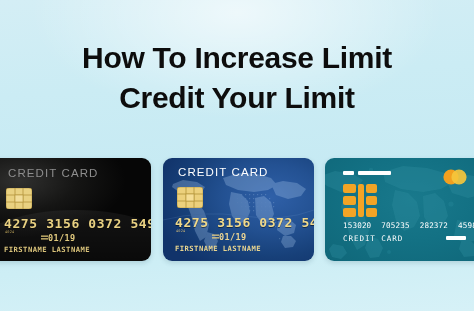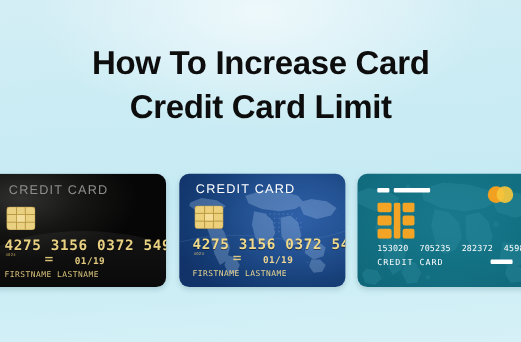--- a/index.html
+++ b/index.html
@@ -155,21 +155,22 @@
     font-family: "DejaVu Sans Mono", monospace;
     font-size: 3.6px;
     letter-spacing: 0.2px;
   }
   .card-black .cc-sub { left: 15px; top: 72px; color: #b99f52; }
   .card-blue  .cc-sub { left: 13px; top: 71px; color: #cdb676; }
 
   .cc-expiry-wrap {
     position: absolute;
     display: flex;
-    gap: 20px;
+    align-items: center;
+    gap: 0;
   }
   .card-black .cc-expiry-wrap { left: 51px; top: 75px; }
   .card-blue  .cc-expiry-wrap { left: 49px; top: 74px; }
 
   .cc-expiry-mark {
     width: 7px;
     height: 6px;
     display: block;
   }
   .cc-expiry-mark svg { display:block; width:100%; height:100%; }
@@ -180,21 +181,21 @@
     font-weight: bold;
     letter-spacing: 0.4px;
   }
   .card-black .cc-expiry { color: #e0c87a; }
   .card-blue  .cc-expiry { color: #ead493; }
 
   .cc-name {
     position: absolute;
     font-family: "DejaVu Sans Mono", monospace;
     font-size: 7.2px;
-    font-weight: normal;
+    font-weight: bold;
     letter-spacing: 0.45px;
     white-space: nowrap;
   }
   .card-black .cc-name { left: 14px; top: 87px; color: #d8c177; }
   .card-blue  .cc-name { left: 12px; top: 86px; color: #e7d490; }
 
   
   .teal-dashes {
     position: absolute;
     left: 18px;
@@ -252,22 +253,22 @@
     background: #ffffff;
     border-radius: 1px;
   }
 </style>
 </head>
 <body>
 
 <div id="stage">
 
   <div class="title-block">
-    <div class="title-line">How To Increase Card</div>
-    <div class="title-line">Credit Card Limit</div>
+    <div class="title-line">How To Increase Limit</div>
+    <div class="title-line">Credit Your Limit</div>
   </div>
 
   <div class="cards-row">
 
     <div class="card card-black">
       <div class="card-inner">
         <div class="cc-brand">CREDIT CARD</div>
 
         <div class="chip">
           <svg viewBox="0 0 26 21">

